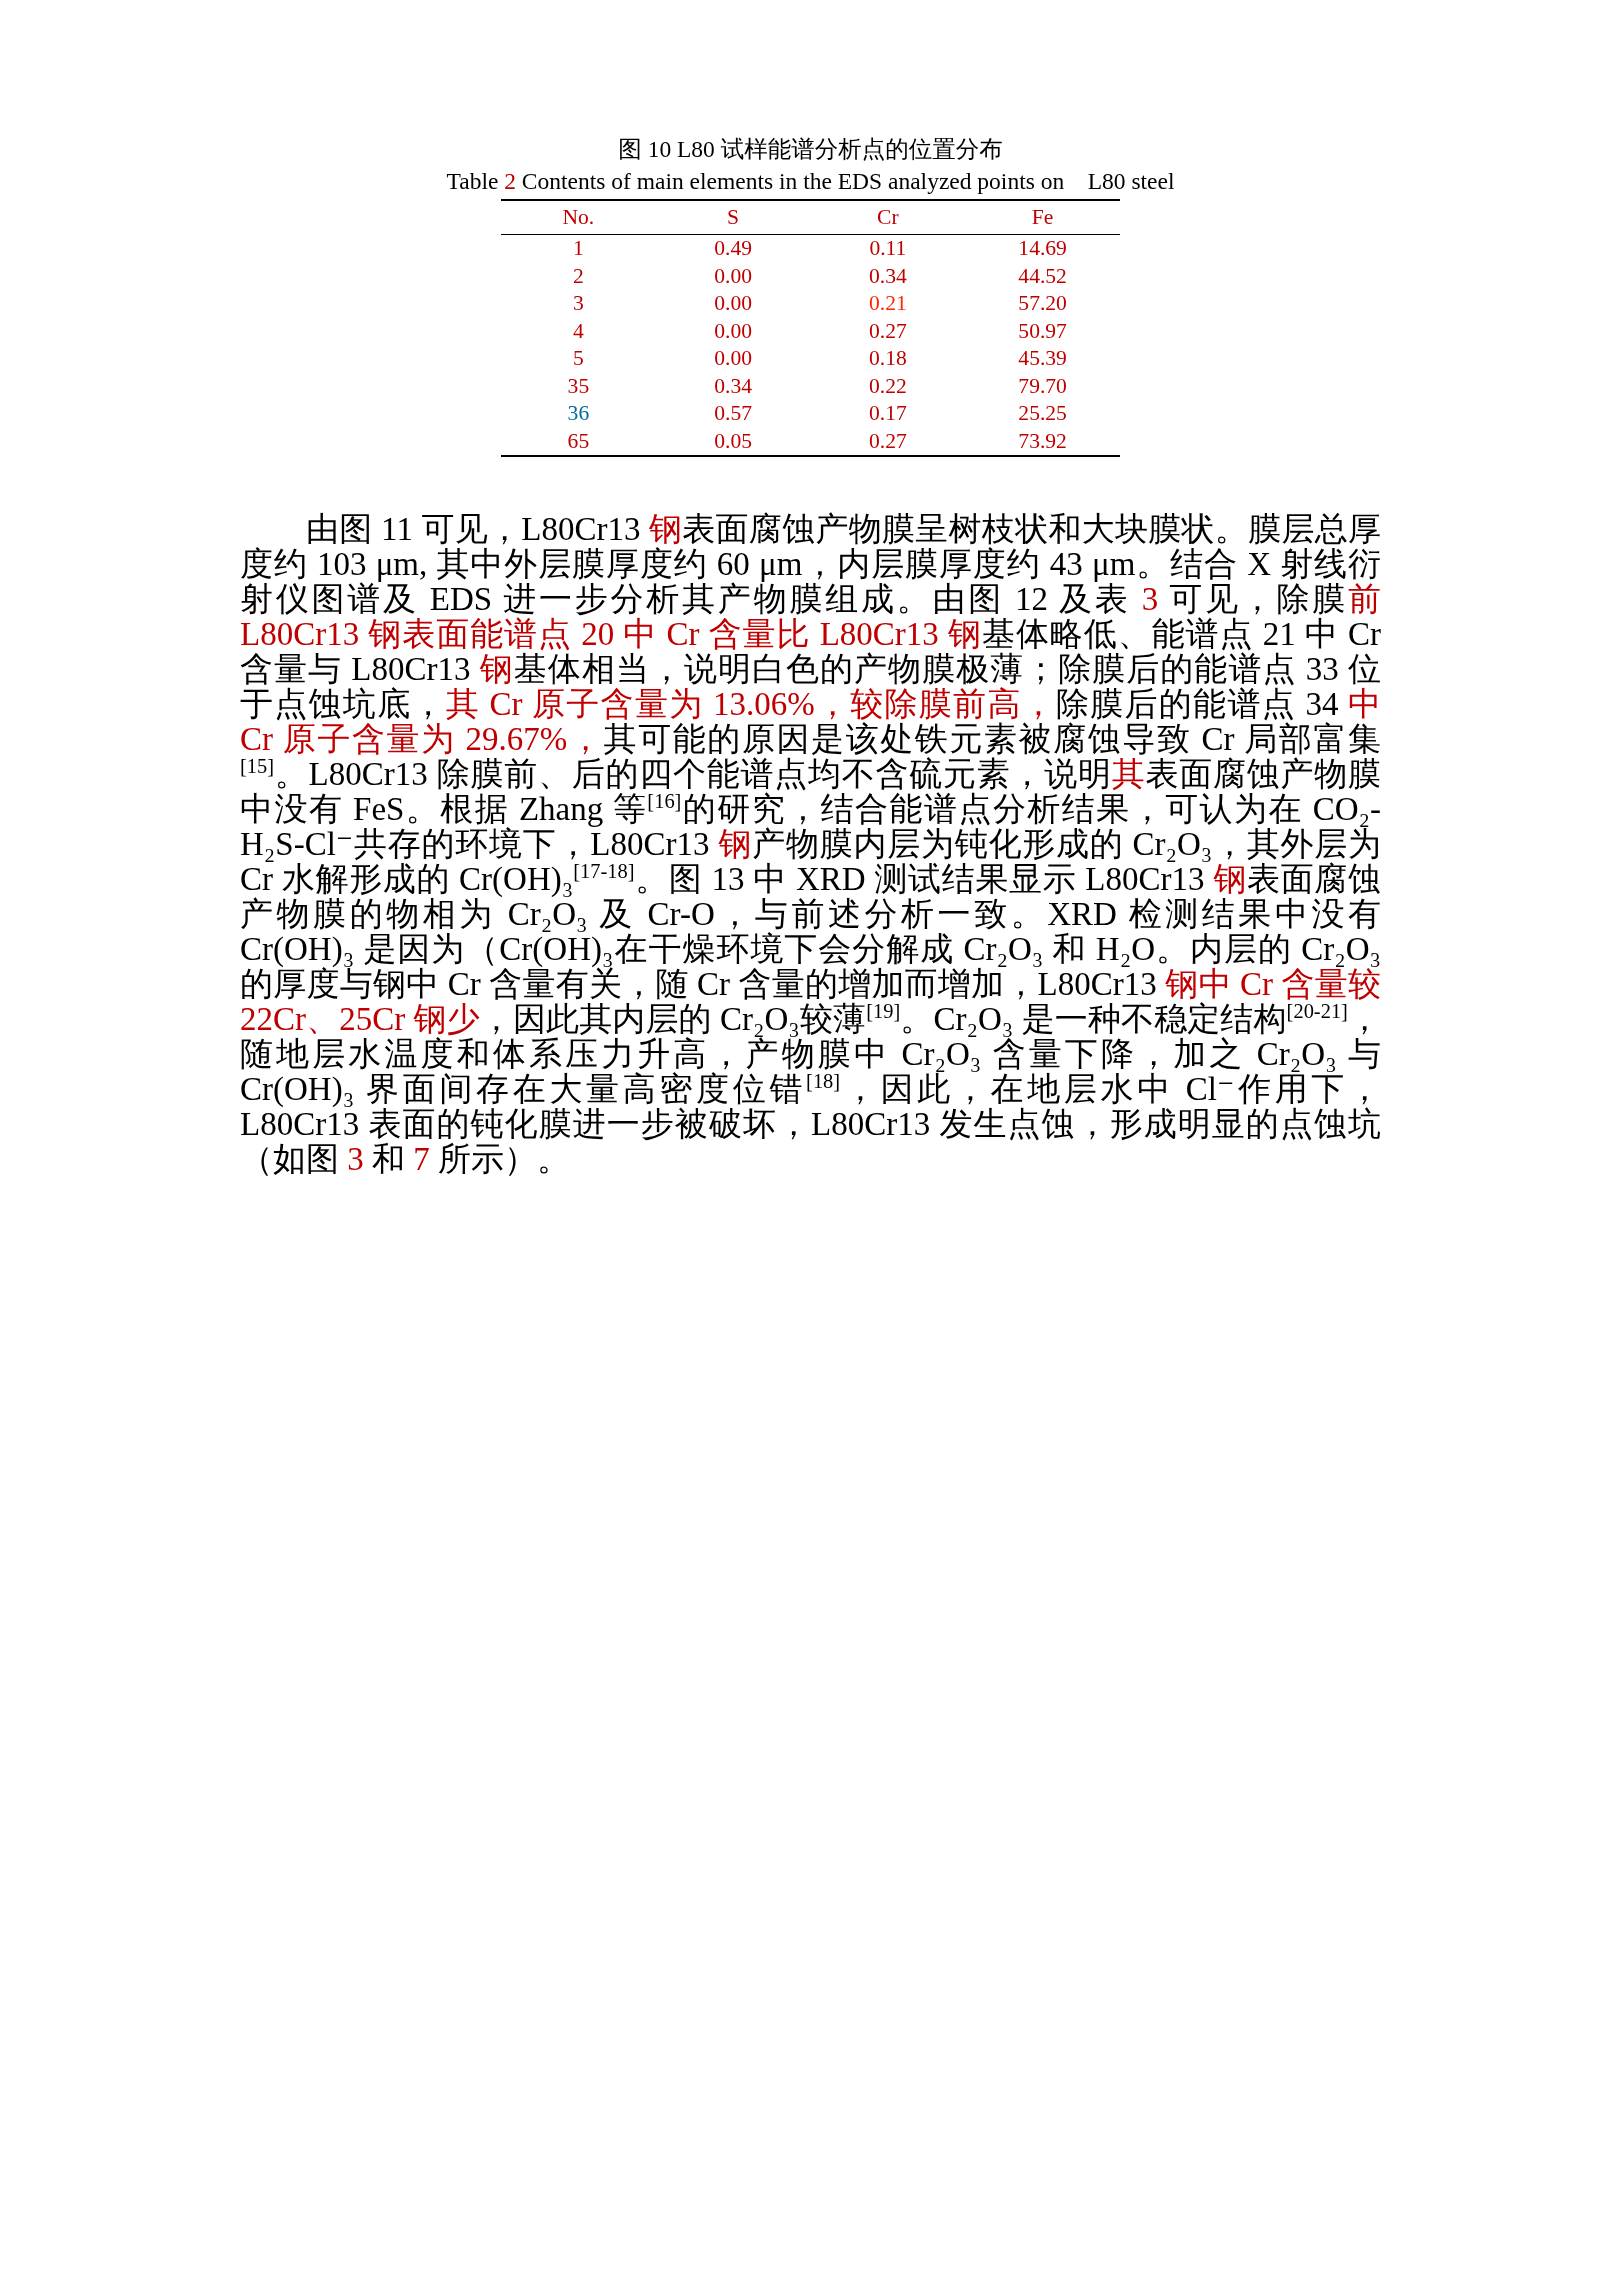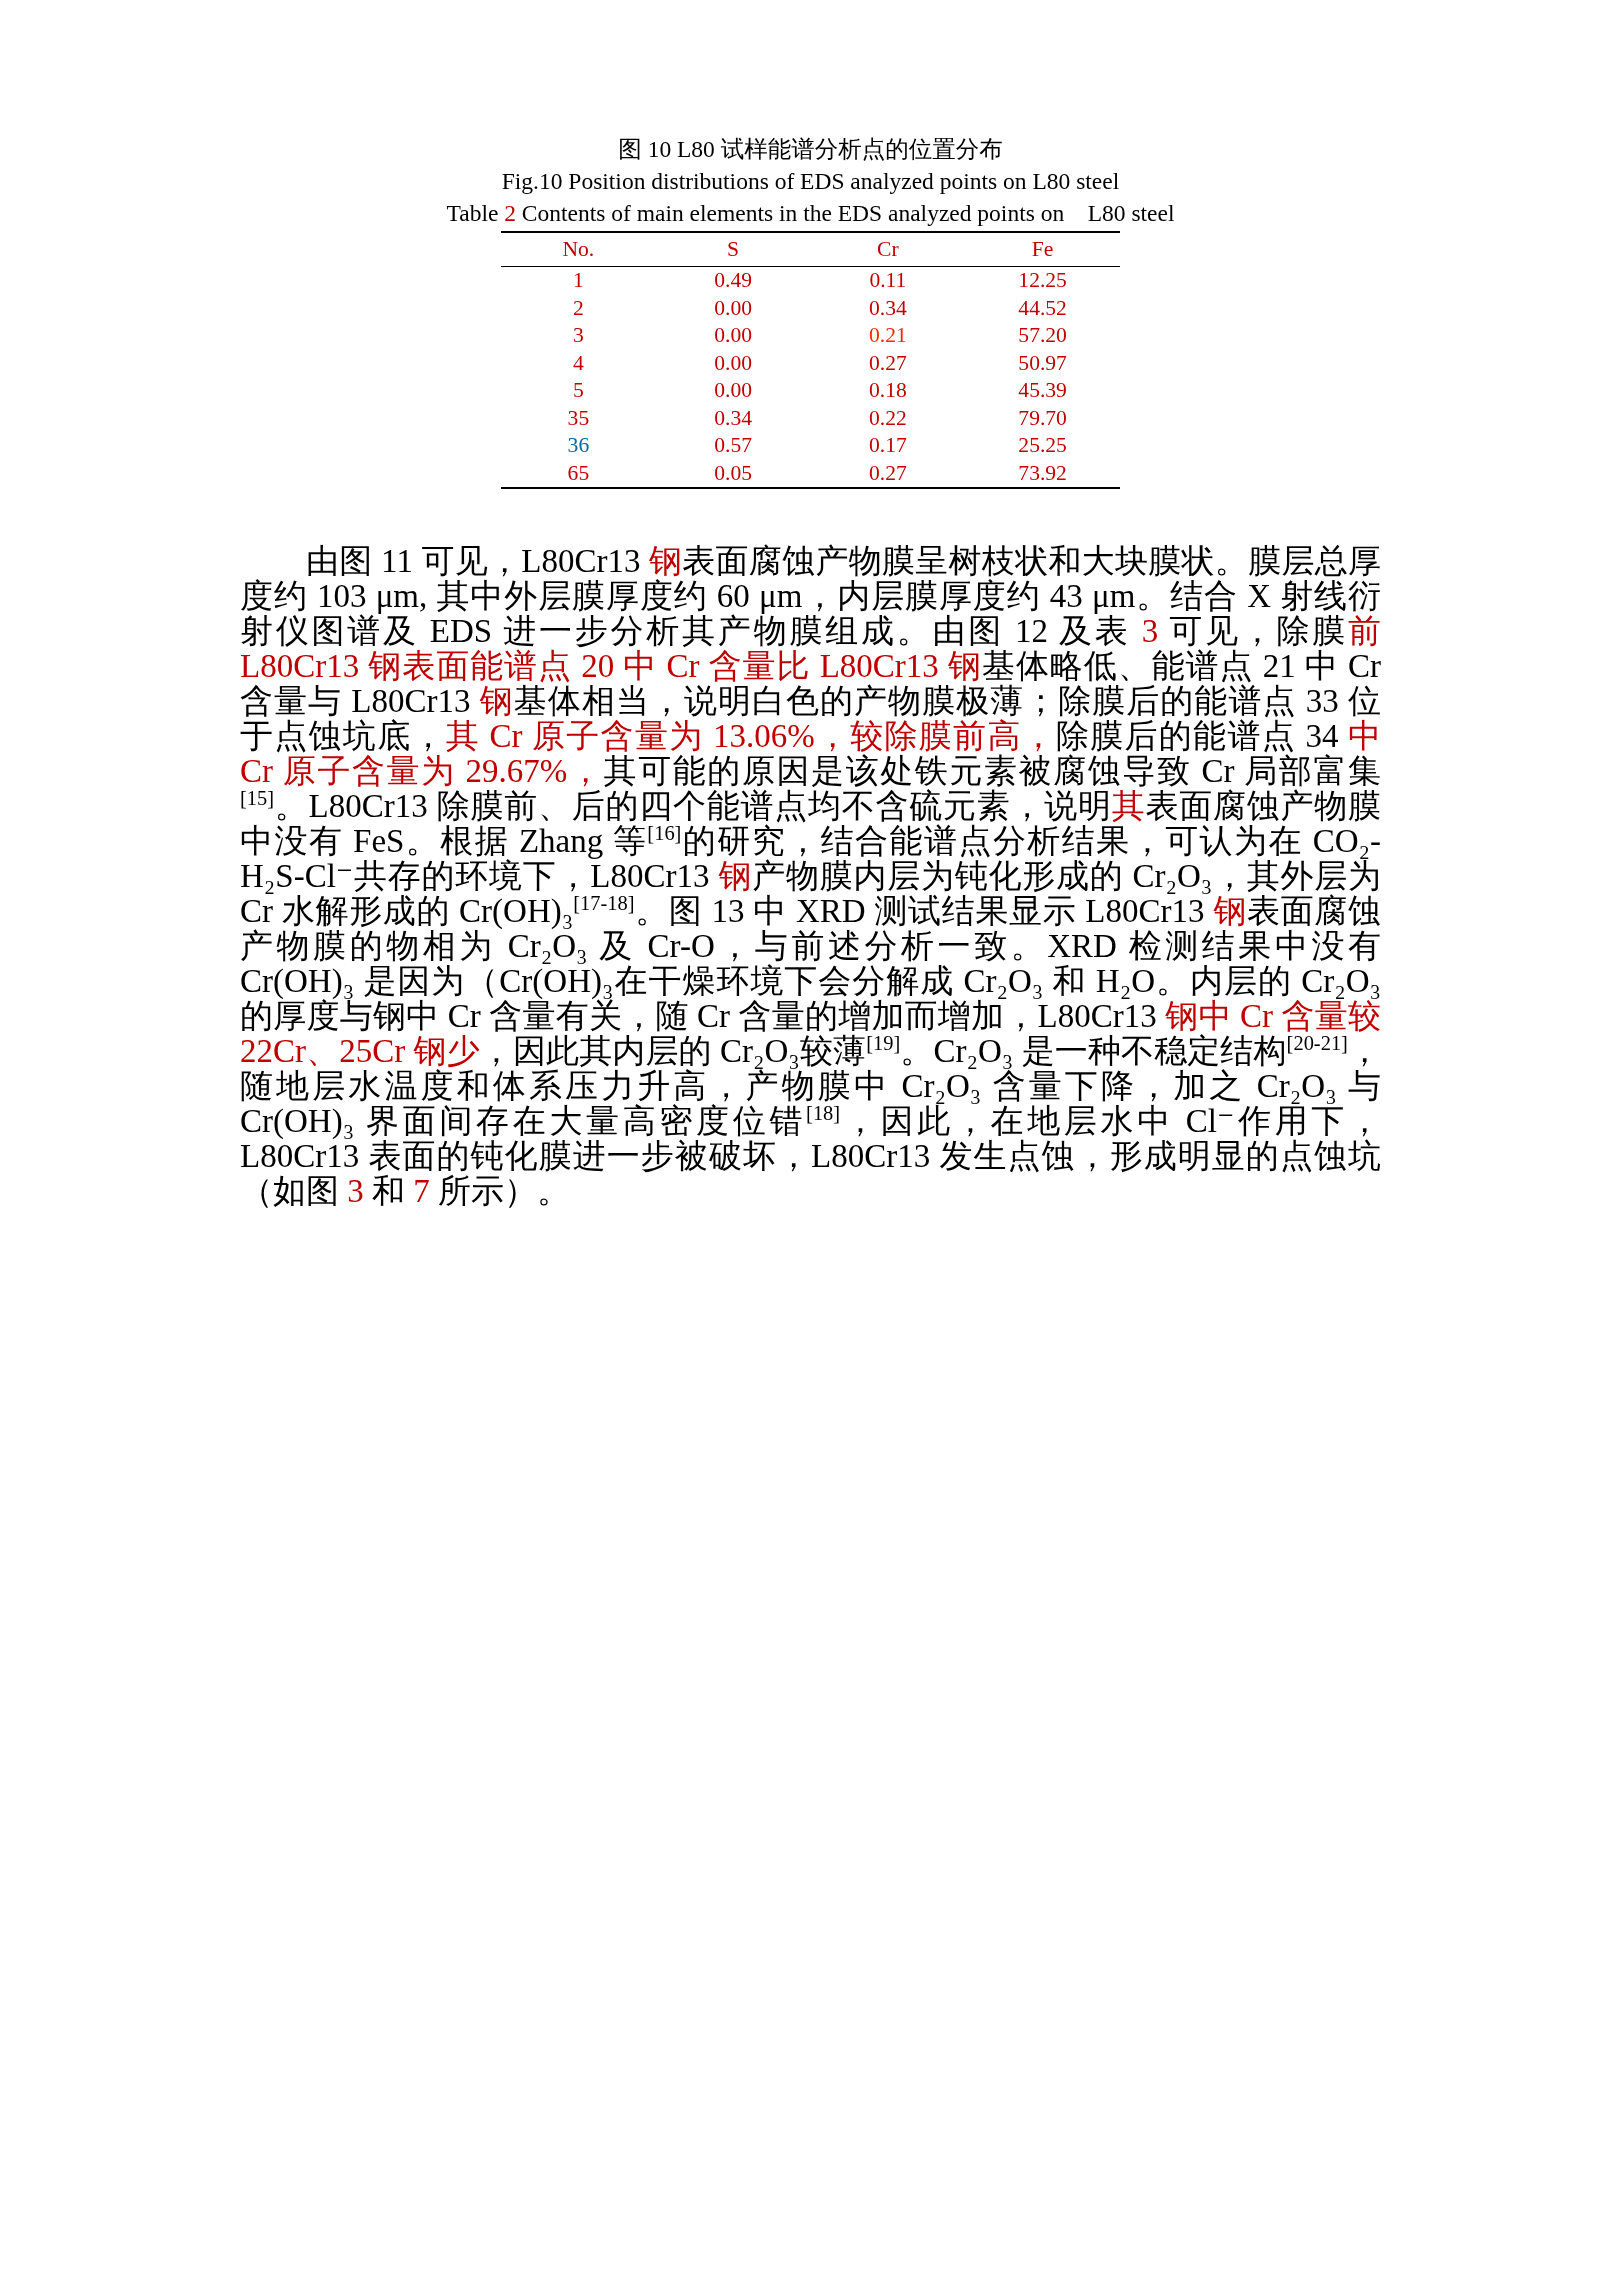--- a/index.html
+++ b/index.html
@@ -48,38 +48,37 @@
     vertical-align:super;
     line-height:0;
   }
 </style>
 </head>
 <body>
 
 <div class="page">
 
   <p class="caption"><span style="color: rgb(0, 0, 0);">图 10 L80 试样能谱分析点的位置分布</span></p>
-  <p class="caption"><span style="color: rgb(0, 0, 0);">Fig.10 Position distributions of EDS analyzed points on L80 steel</span></p>
   <p class="caption"><span style="color: rgb(0, 0, 0);">Table </span><span style="color: rgb(192, 0, 0);">2</span><span style="color: rgb(0, 0, 0);"> Contents of main elements in the EDS analyzed points on    L80 steel</span></p>
 
   <table class="eds">
     <thead>
       <tr>
           <th style="color: rgb(192, 0, 0);">No.</th>
           <th style="color: rgb(192, 0, 0);">S</th>
           <th style="color: rgb(192, 0, 0);">Cr</th>
           <th style="color: rgb(192, 0, 0);">Fe</th>
         </tr>
     </thead>
     <tbody>
         <tr>
           <td style="color: rgb(192, 0, 0);">1</td>
           <td style="color: rgb(192, 0, 0);">0.49</td>
           <td style="color: rgb(192, 0, 0);">0.11</td>
-          <td style="color: rgb(192, 0, 0);">12.25</td>
+          <td style="color: rgb(192, 0, 0);">14.69</td>
         </tr>
         <tr>
           <td style="color: rgb(192, 0, 0);">2</td>
           <td style="color: rgb(192, 0, 0);">0.00</td>
           <td style="color: rgb(192, 0, 0);">0.34</td>
           <td style="color: rgb(192, 0, 0);">44.52</td>
         </tr>
         <tr>
           <td style="color: rgb(192, 0, 0);">3</td>
           <td style="color: rgb(192, 0, 0);">0.00</td>

